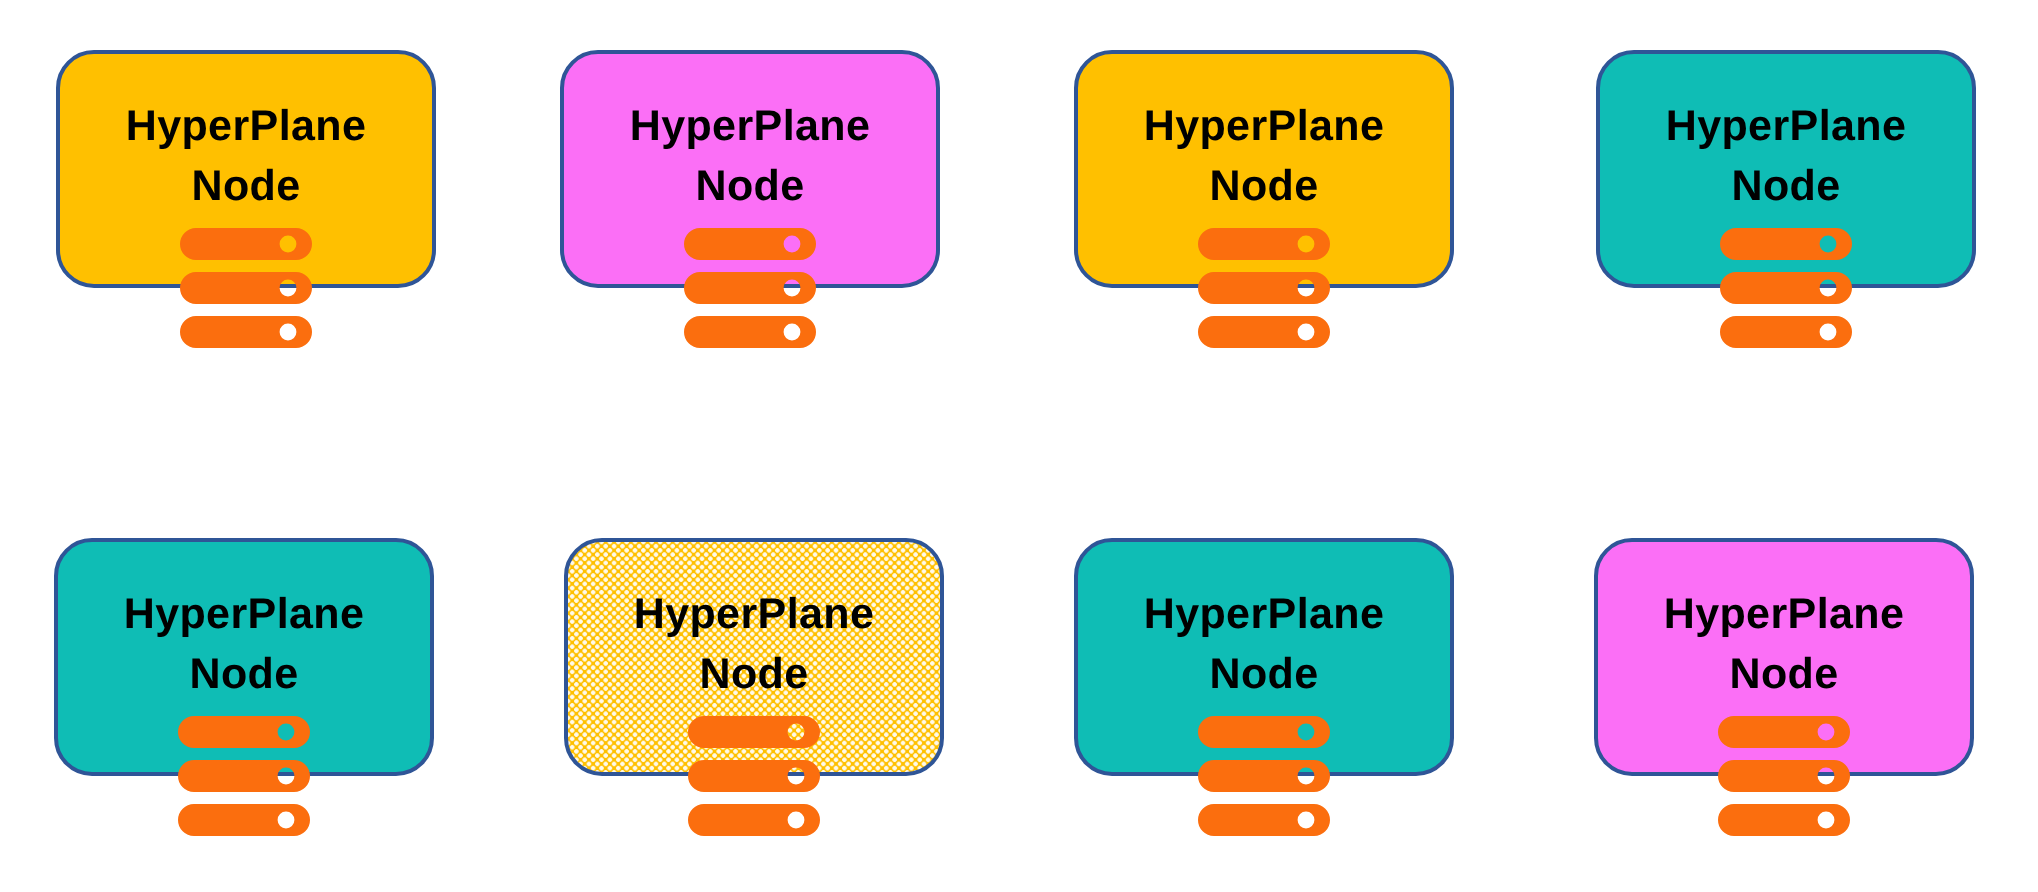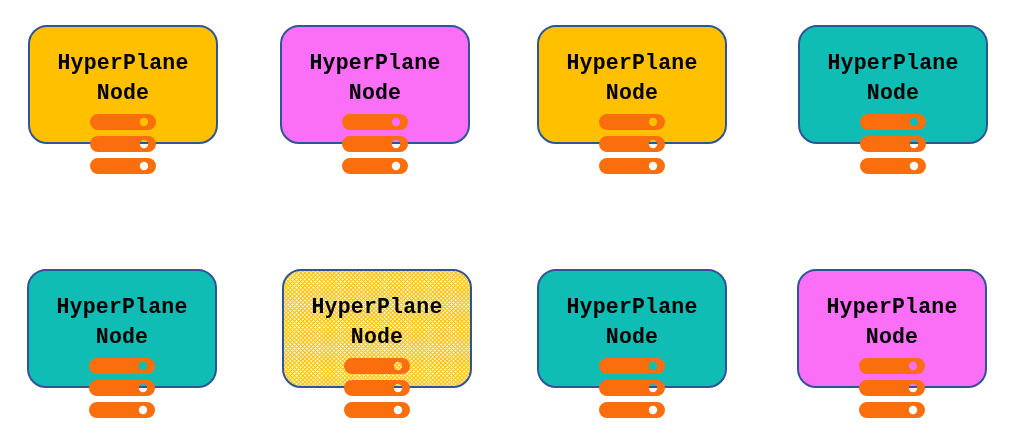--- a/index.html
+++ b/index.html
@@ -1,21 +1,21 @@
 <!DOCTYPE html>
 <html style="--icon-orange: #FB6E0E; --border-color: #2F5597; --text-color: #000000;"><head>
 <meta charset="utf-8">
 <style>
   html,body{margin:0;padding:0;background:#ffffff;}
   .canvas{
     position:relative;
     width:1019px;height:446px;
     background:#ffffff;
     overflow:hidden;
-    font-family:Liberation Mono, monospace;
+    font-family:Liberation Sans, sans-serif;
   }
   .node{
     position:absolute;
     width:190px;height:119px;
     box-sizing:border-box;
     border:2.5px solid var(--border-color);
     border-radius:19px;
   }
   .node-label{
     padding-top:21px;

